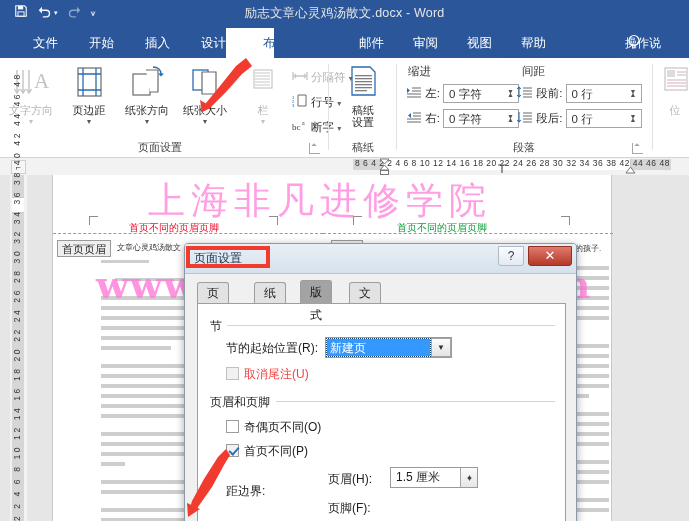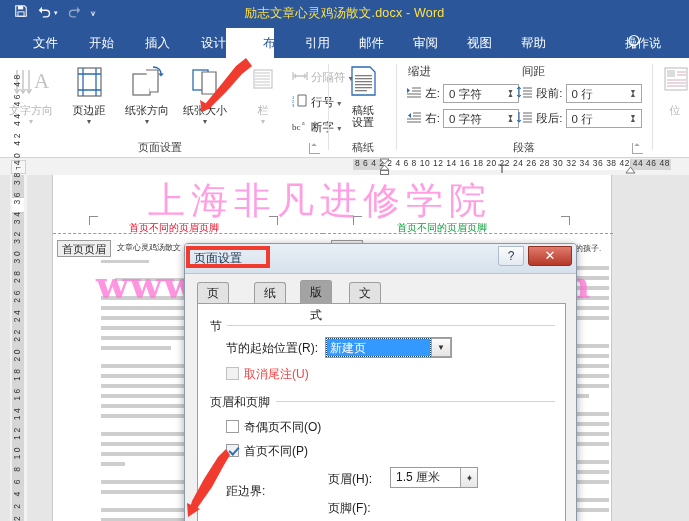--- a/index.html
+++ b/index.html
@@ -15,21 +15,21 @@
   
   .titlebar {
     position: absolute; left: 0; top: 0; width: 689px; height: 28px;
     background: #2b579a;
   }
   .qat { position: absolute; left: 14px; top: 4px; display: flex; align-items: center; gap: 9px; }
   .qat-ic { color: #fff; font-size: 14px; line-height: 18px; opacity: .95; }
   .qat-ic.dim { opacity: .45; }
   .titletext {
     position: absolute; left: 0; top: 5px; width: 689px; text-align: center;
-    color: #fde047; font-size: 12.5px; letter-spacing: .2px;
+    color: #e5e5e5; font-size: 12.5px; letter-spacing: .2px;
   }
   .ctxband {
     position: absolute; left: 507px; top: 0; width: 110px; height: 28px;
     background: #204888;
   }
   .ctxband span {
     display: block; text-align: center; color: #e3eaf5; font-size: 11.5px; line-height: 28px;
   }
 
   
@@ -297,21 +297,20 @@
     </div>
     <div class="titletext">励志文章心灵鸡汤散文.docx  -  Word</div>
   </div>
 
   <div class="tabstrip">
     <div class="tab" style="left:14px;width:44px;">文件</div>
     <div class="tab" style="left:64px;width:50px;">开始</div>
     <div class="tab" style="left:120px;width:50px;">插入</div>
     <div class="tab" style="left:176px;width:50px;">设计</div>
     <div class="tab active" style="left:226px;width:48px;padding-left:37px;">布局</div>
-    <div class="tab" style="left:280px;width:50px;">引用</div>
     <div class="tab" style="left:336px;width:48px;">邮件</div>
     <div class="tab" style="left:390px;width:48px;">审阅</div>
     <div class="tab" style="left:444px;width:48px;">视图</div>
     <div class="tab" style="left:498px;width:48px;">帮助</div>
     <div class="ctxband2">
       <span>设计</span>
     </div>
     <span class="bulb">
       <svg width="12" height="18" viewBox="0 0 12 18">
           <circle cx="6" cy="6.5" r="5" fill="none" stroke="#fff" stroke-width="1.2"></circle>

